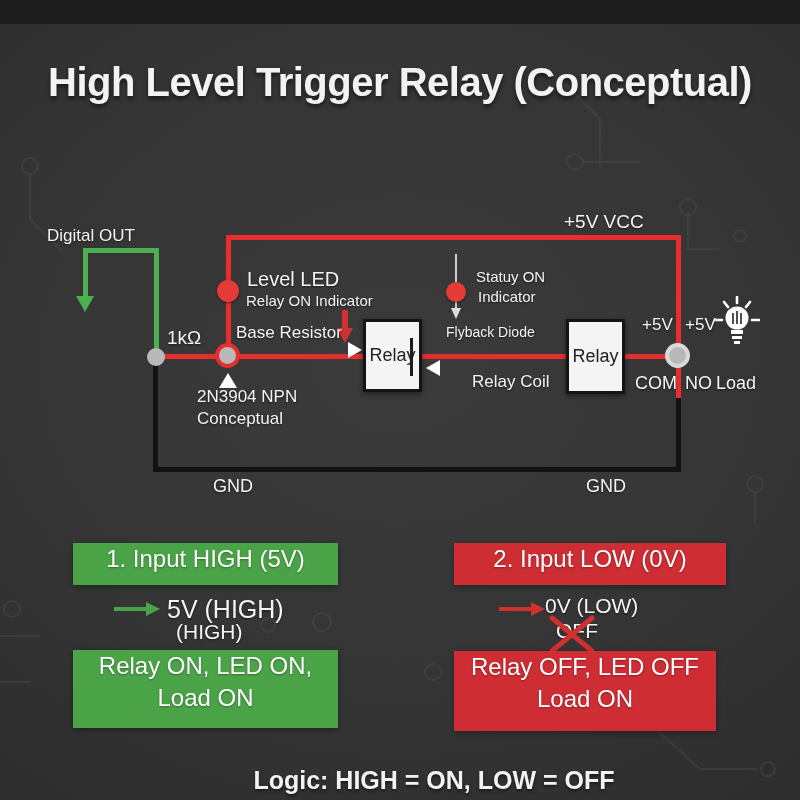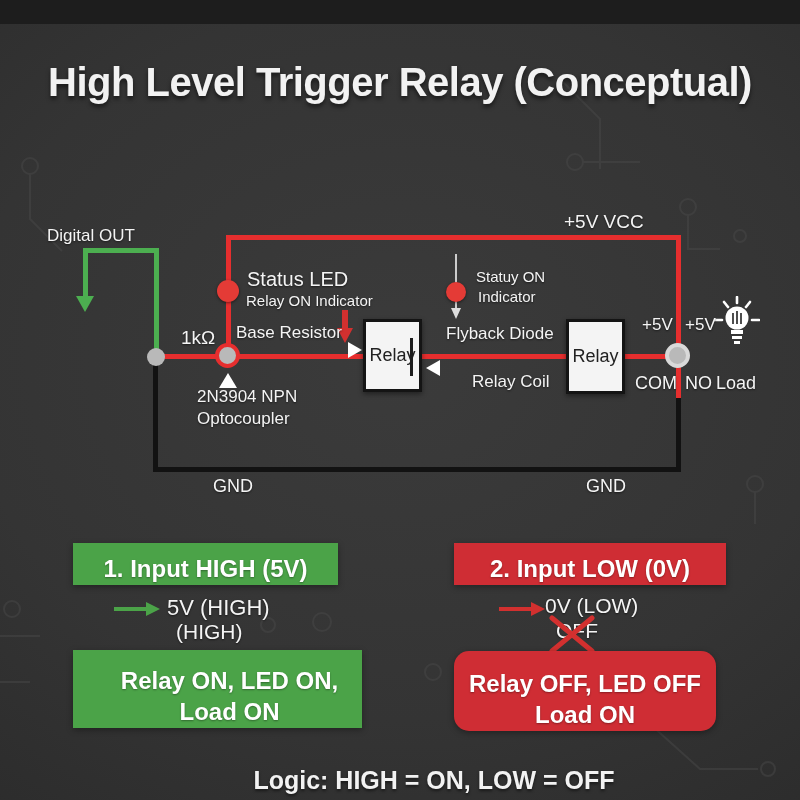--- a/index.html
+++ b/index.html
@@ -49,49 +49,49 @@
   #mcu{left:33px;top:289px;width:107px;height:95px;background:#9e6fb2;border:3px solid #7b4e92;box-sizing:border-box;display:flex;align-items:center;justify-content:center;font-size:17px;color:#fff;text-shadow:0 1px 2px rgba(0,0,0,.4);}
   .relaybox{position:absolute;background:#f4f4f4;border:3px solid #141414;box-sizing:border-box;display:flex;align-items:center;justify-content:center;font-size:18px;color:#222;box-shadow:0 2px 5px rgba(0,0,0,.45);}
   #relay1{left:363px;top:295px;width:59px;height:73px;}
   #relay2{left:566px;top:295px;width:59px;height:75px;}
   #relay1-bar{left:410px;top:314px;width:3px;height:38px;background:#1c1c1c;}
   
   #lbl-digital-out{left:47px;top:202px;font-size:17px;}
   #lbl-vcc{left:564px;top:187px;font-size:19px;}
   #lbl-status-led{left:247px;top:244px;font-size:20px;font-weight:500;}
   #lbl-relay-on{left:246px;top:268px;font-size:15px;}
-  #lbl-1k{left:181px;top:303px;font-size:19px;}
+  #lbl-1k{left:167px;top:303px;font-size:19px;}
   #lbl-base-res{left:236px;top:299px;font-size:17px;}
   #lbl-statuy{left:476px;top:244px;font-size:15px;}
   #lbl-indicator{left:478px;top:264px;font-size:15px;}
-  #lbl-flyback{left:446px;top:300px;font-size:17px;}
+  #lbl-flyback{left:446px;top:300px;font-size:14px;}
   #lbl-relay-coil{left:472px;top:348px;font-size:17px;}
   #lbl-5vl{left:642px;top:291px;font-size:17px;}
   #lbl-5vr{left:685px;top:291px;font-size:17px;}
   #lbl-com{left:635px;top:349px;font-size:18px;}
   #lbl-no{left:685px;top:349px;font-size:18px;}
   #lbl-load{left:716px;top:349px;font-size:18px;}
   #lbl-gnd1{left:213px;top:452px;font-size:18px;}
   #lbl-gnd2{left:586px;top:452px;font-size:18px;}
   #lbl-tr1{left:197px;top:363px;font-size:17px;}
   #lbl-tr2{left:197px;top:385px;font-size:17px;}
   
   #arr-red-down{left:336px;top:286px;}
   #arr-gray-down{left:450px;top:230px;}
   #bulb{left:714px;top:272px;}
   
-  .cbox{position:absolute;display:flex;flex-direction:column;align-items:center;justify-content:flex-end;font-weight:700;color:#fff;text-shadow:0 1px 2px rgba(0,0,0,.35);box-shadow:0 2px 6px rgba(0,0,0,.35);}
+  .cbox{position:absolute;display:flex;flex-direction:column;align-items:center;justify-content:flex-start;font-weight:400;color:#fff;text-shadow:0 1px 2px rgba(0,0,0,.35);box-shadow:0 2px 6px rgba(0,0,0,.35);}
   .cbox .l1,.cbox .l2{line-height:1.32;}
   #box-high-t{left:73px;top:519px;width:265px;height:42px;background:#4ba348;font-size:24px;}
-  #box-high-r{left:73px;top:626px;width:265px;height:78px;background:#4ba348;font-size:24px;padding-left:24px;}
+  #box-high-r{left:73px;top:626px;width:265px;height:78px;background:#4ba348;font-size:24px;}
   #box-low-t{left:454px;top:519px;width:272px;height:42px;background:#cf2d34;font-size:24px;}
-  #box-low-r{left:454px;top:627px;width:262px;height:80px;background:#cf2d34;font-size:24px;border-radius:15px;}
+  #box-low-r{left:454px;top:627px;width:262px;height:80px;background:#cf2d34;font-size:24px;}
   #arr-high{left:114px;top:577px;}
   #arr-low{left:499px;top:577px;}
-  #lbl-5vhigh{left:167px;top:571px;font-size:22px;}
+  #lbl-5vhigh{left:167px;top:571px;font-size:25px;}
   #lbl-high2{left:176px;top:596px;font-size:21px;}
   #lbl-0vlow{left:545px;top:570px;font-size:21px;}
   #lbl-off{left:556px;top:595px;font-size:21px;}
   #x-off{left:548px;top:591px;}
   #footer{width:100%;top:742px;text-align:center;font-size:25px;font-weight:700;text-shadow:0 2px 3px rgba(0,0,0,.5);padding-left:34px;}
 </style>
 </head>
 <body>
 
 <div class="stage">
@@ -175,37 +175,37 @@
       <line x1="23" y1="15" x2="23" y2="28"></line>
       <line x1="27" y1="17" x2="27" y2="28"></line>
     </g>
     <rect x="17" y="34" width="12" height="4" fill="#ffffff"></rect>
     <rect x="18" y="40" width="10" height="3" fill="#ffffff"></rect>
     <rect x="20" y="45" width="6" height="3" fill="#ffffff"></rect>
   </svg>
 
   <div id="lbl-digital-out" class="lbl">Digital OUT</div>
   <div id="lbl-vcc" class="lbl">+5V VCC</div>
-  <div id="lbl-status-led" class="lbl">Status LED</div>
+  <div id="lbl-status-led" class="lbl">Level LED</div>
   <div id="lbl-relay-on" class="lbl">Relay ON Indicator</div>
   <div id="lbl-1k" class="lbl">1kΩ</div>
   <div id="lbl-base-res" class="lbl">Base Resistor</div>
   <div id="lbl-statuy" class="lbl">Statuy ON</div>
   <div id="lbl-indicator" class="lbl">Indicator</div>
   <div id="lbl-flyback" class="lbl">Flyback Diode</div>
   <div id="lbl-relay-coil" class="lbl">Relay Coil</div>
   <div id="lbl-5vl" class="lbl">+5V</div>
   <div id="lbl-5vr" class="lbl">+5V</div>
   <div id="lbl-com" class="lbl">COM</div>
   <div id="lbl-no" class="lbl">NO</div>
   <div id="lbl-load" class="lbl">Load</div>
   <div id="lbl-gnd1" class="lbl">GND</div>
   <div id="lbl-gnd2" class="lbl">GND</div>
   <div id="lbl-tr1" class="lbl">2N3904 NPN</div>
-  <div id="lbl-tr2" class="lbl">Optocoupler</div>
+  <div id="lbl-tr2" class="lbl">Conceptual</div>
 
   <div id="box-high-t" class="cbox">
     <div class="l1">1. Input HIGH (5V)</div>
   </div>
   <svg id="arr-high" class="abs" width="46" height="16" viewBox="0 0 46 16">
     <line x1="0" y1="8" x2="33" y2="8" stroke="#4ba348" stroke-width="4"></line>
     <polygon points="32,1 46,8 32,15" fill="#4ba348"></polygon>
   </svg>
   <div id="lbl-5vhigh" class="lbl">5V (HIGH)</div>
   <div id="lbl-high2" class="lbl">(HIGH)</div>

